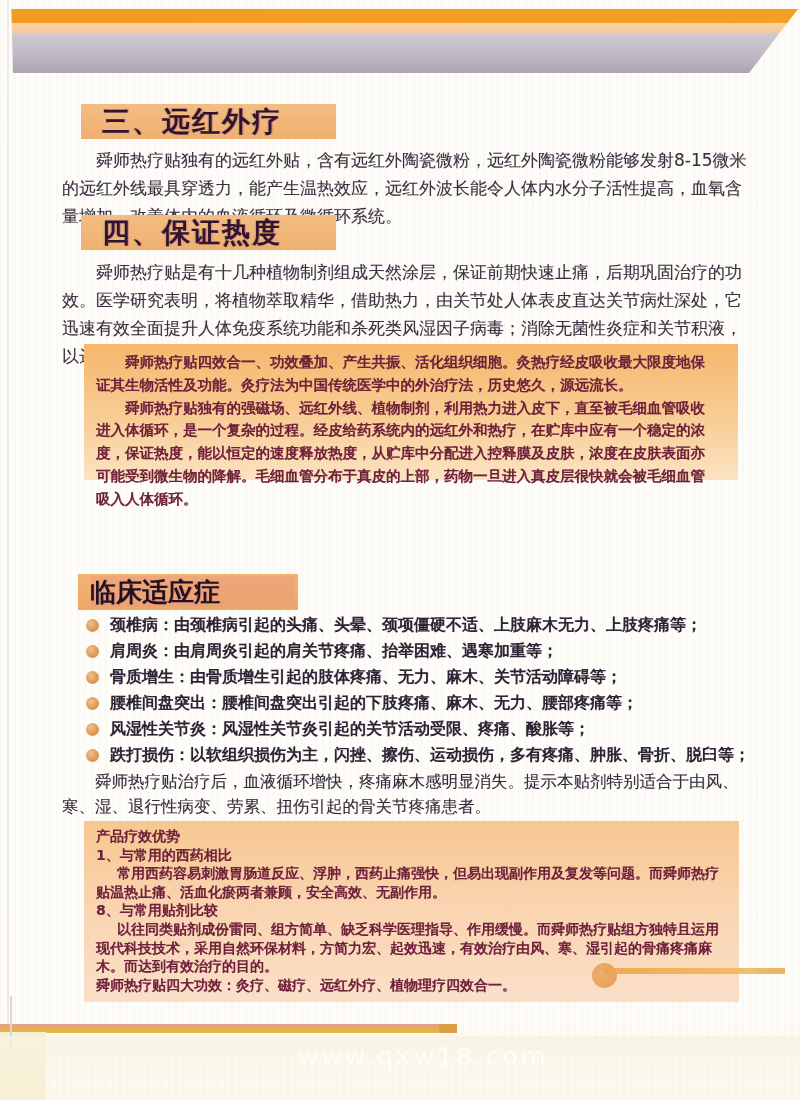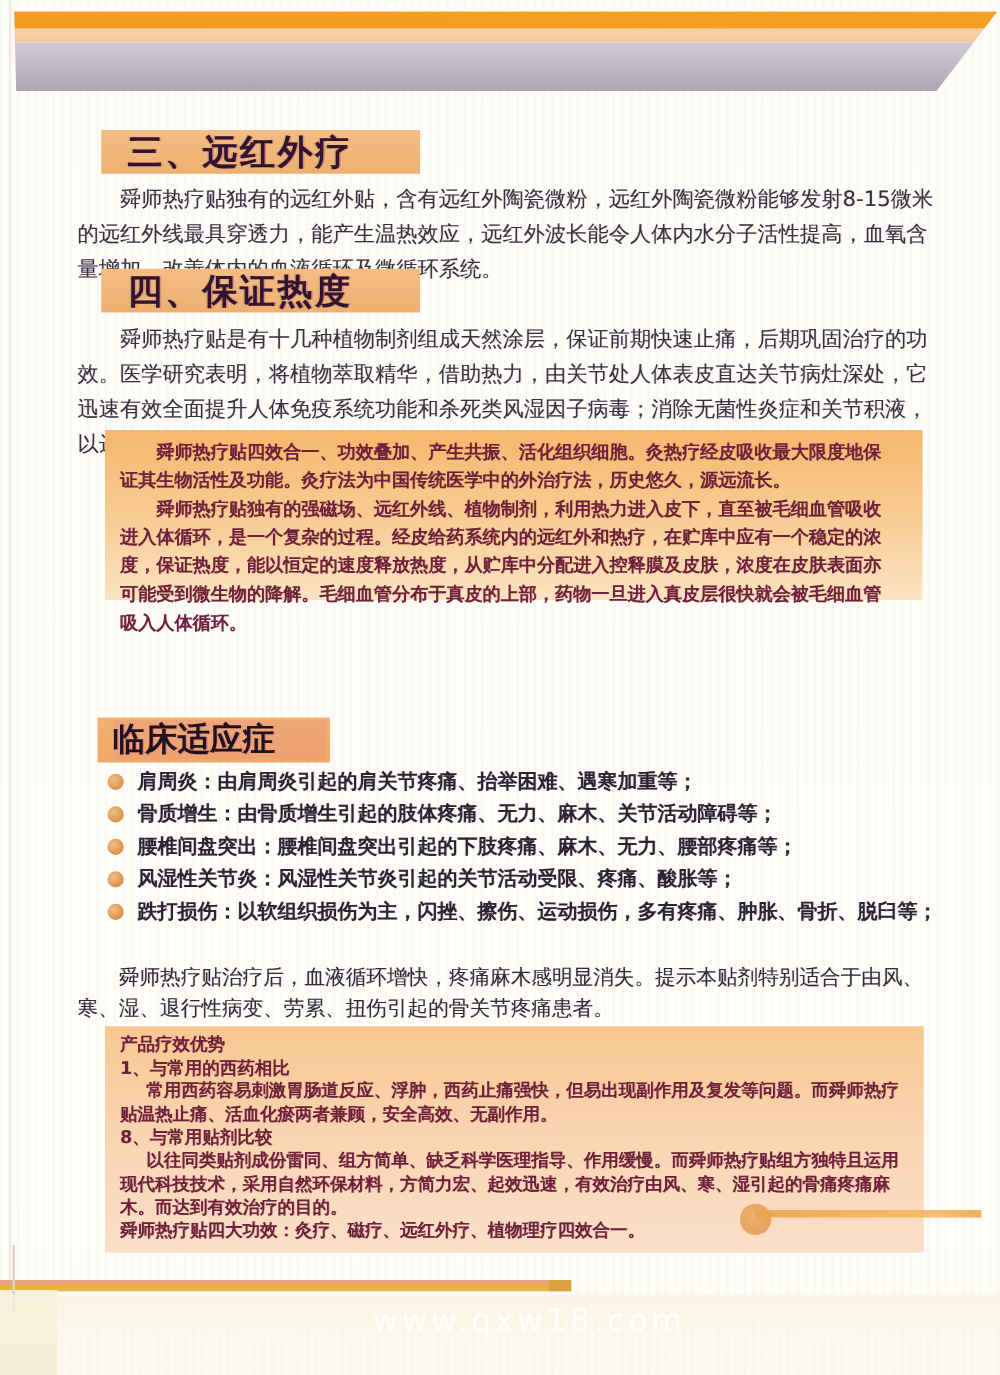--- a/index.html
+++ b/index.html
@@ -56,21 +56,21 @@
     position:absolute; left:84px; top:491px; width:654px; height:62px;
     background:linear-gradient(180deg,#efa157 0%,#f2a75d 68%,#f6c694 80%,#f8d2a4 100%);
   }
   .banner-title {
     display:block; padding:7px 0 0 146px;
     font-size:40px; font-weight:900; color:#191208; word-spacing:18px; letter-spacing:1px;
   }
 
   
   .ind-head-bar {
-    position:absolute; left:78px; top:574px; width:186px; height:36px;
+    position:absolute; left:78px; top:574px; width:220px; height:36px;
     background:linear-gradient(180deg,#f2b274,#eda966);
   }
   .ind-head-bar::after {
     content:""; position:absolute; left:13px; right:3px; top:2px; bottom:3px;
     background:rgba(234,142,132,0.30);
   }
   .ind-head-text {
     position:relative; z-index:1; display:block; padding:3px 0 0 12px;
     font-size:26px; font-weight:700; color:#20131f; line-height:30px;
     text-shadow:1px 0 rgba(170,40,150,0.25);
@@ -158,20 +158,24 @@
   </div>
 
 
   <div class="ind-head-bar">
     <span class="ind-head-text">临床适应症</span>
   </div>
 
   <ul class="ind-list">
     <li>
         <span class="dot"></span>
+        <span>颈椎病：由颈椎病引起的头痛、头晕、颈项僵硬不适、上肢麻木无力、上肢疼痛等；</span>
+      </li>
+    <li>
+        <span class="dot"></span>
         <span>肩周炎：由肩周炎引起的肩关节疼痛、抬举困难、遇寒加重等；</span>
       </li>
     <li>
         <span class="dot"></span>
         <span>骨质增生：由骨质增生引起的肢体疼痛、无力、麻木、关节活动障碍等；</span>
       </li>
     <li>
         <span class="dot"></span>
         <span>腰椎间盘突出：腰椎间盘突出引起的下肢疼痛、麻木、无力、腰部疼痛等；</span>
       </li>

